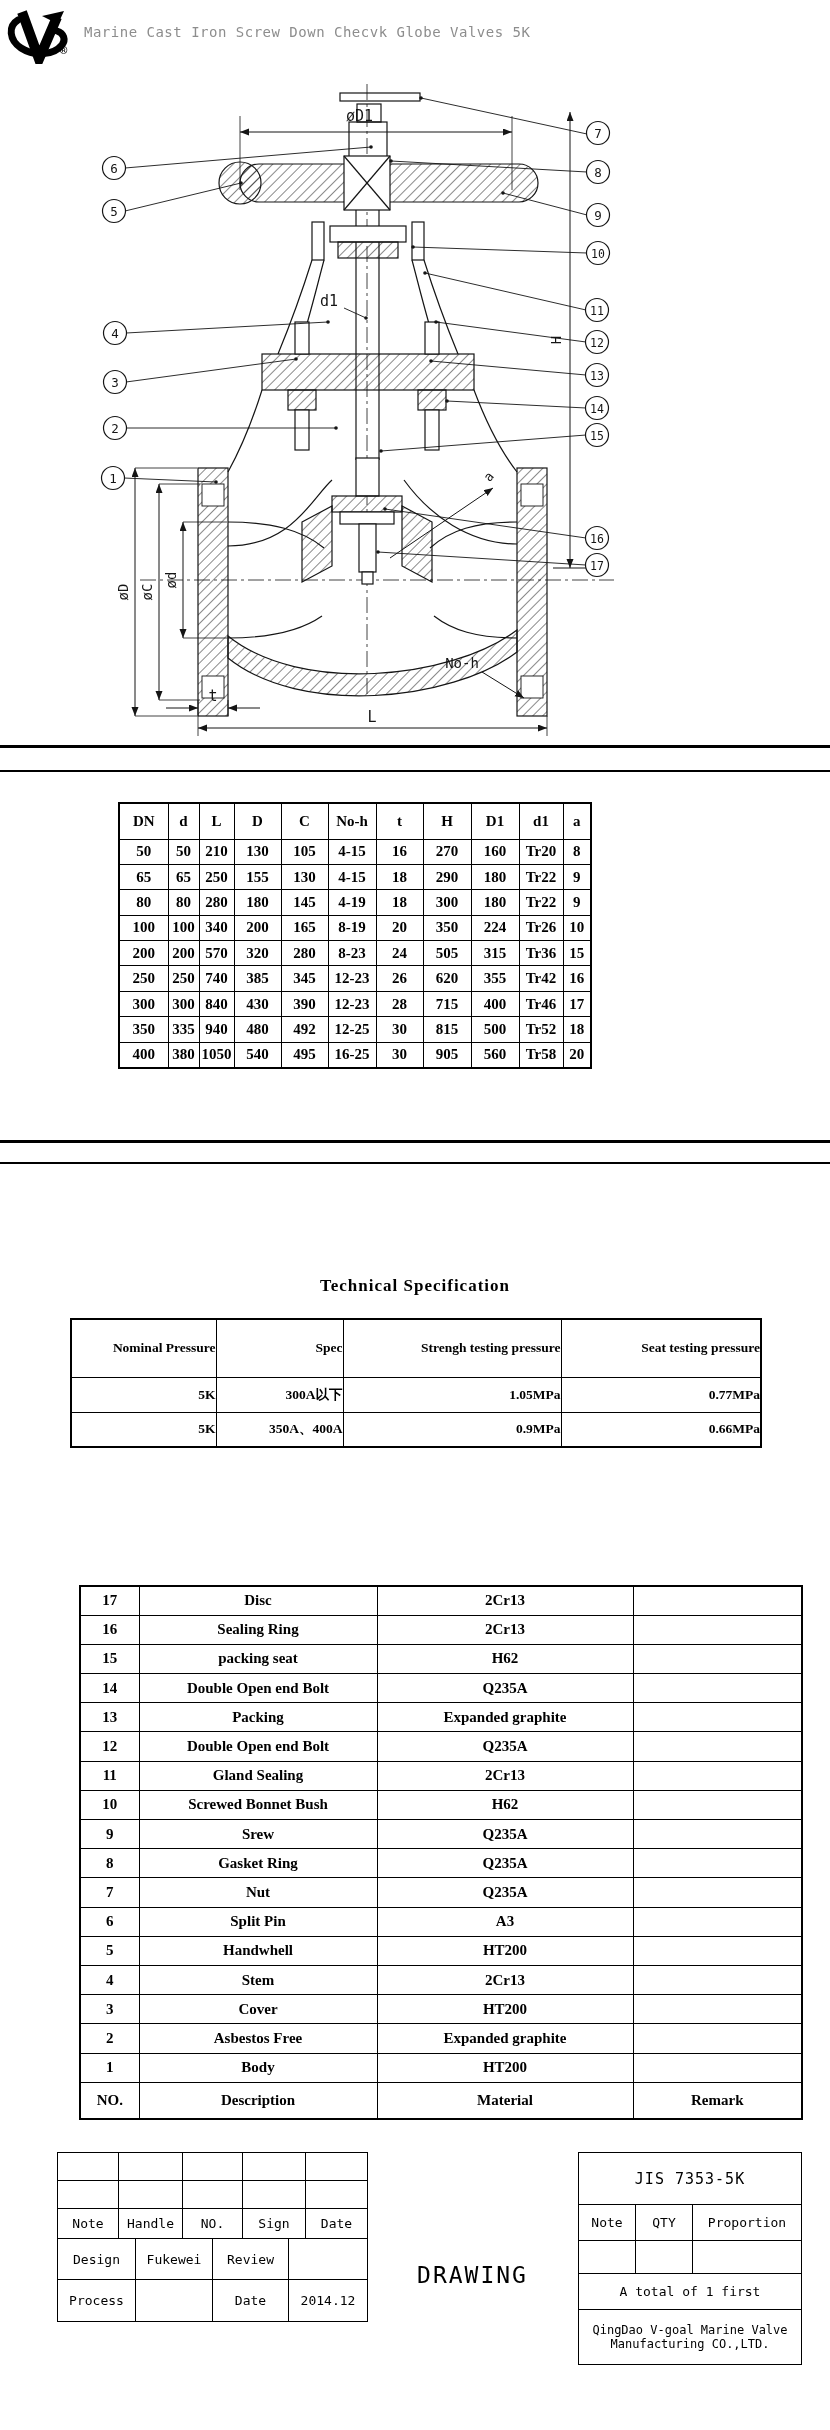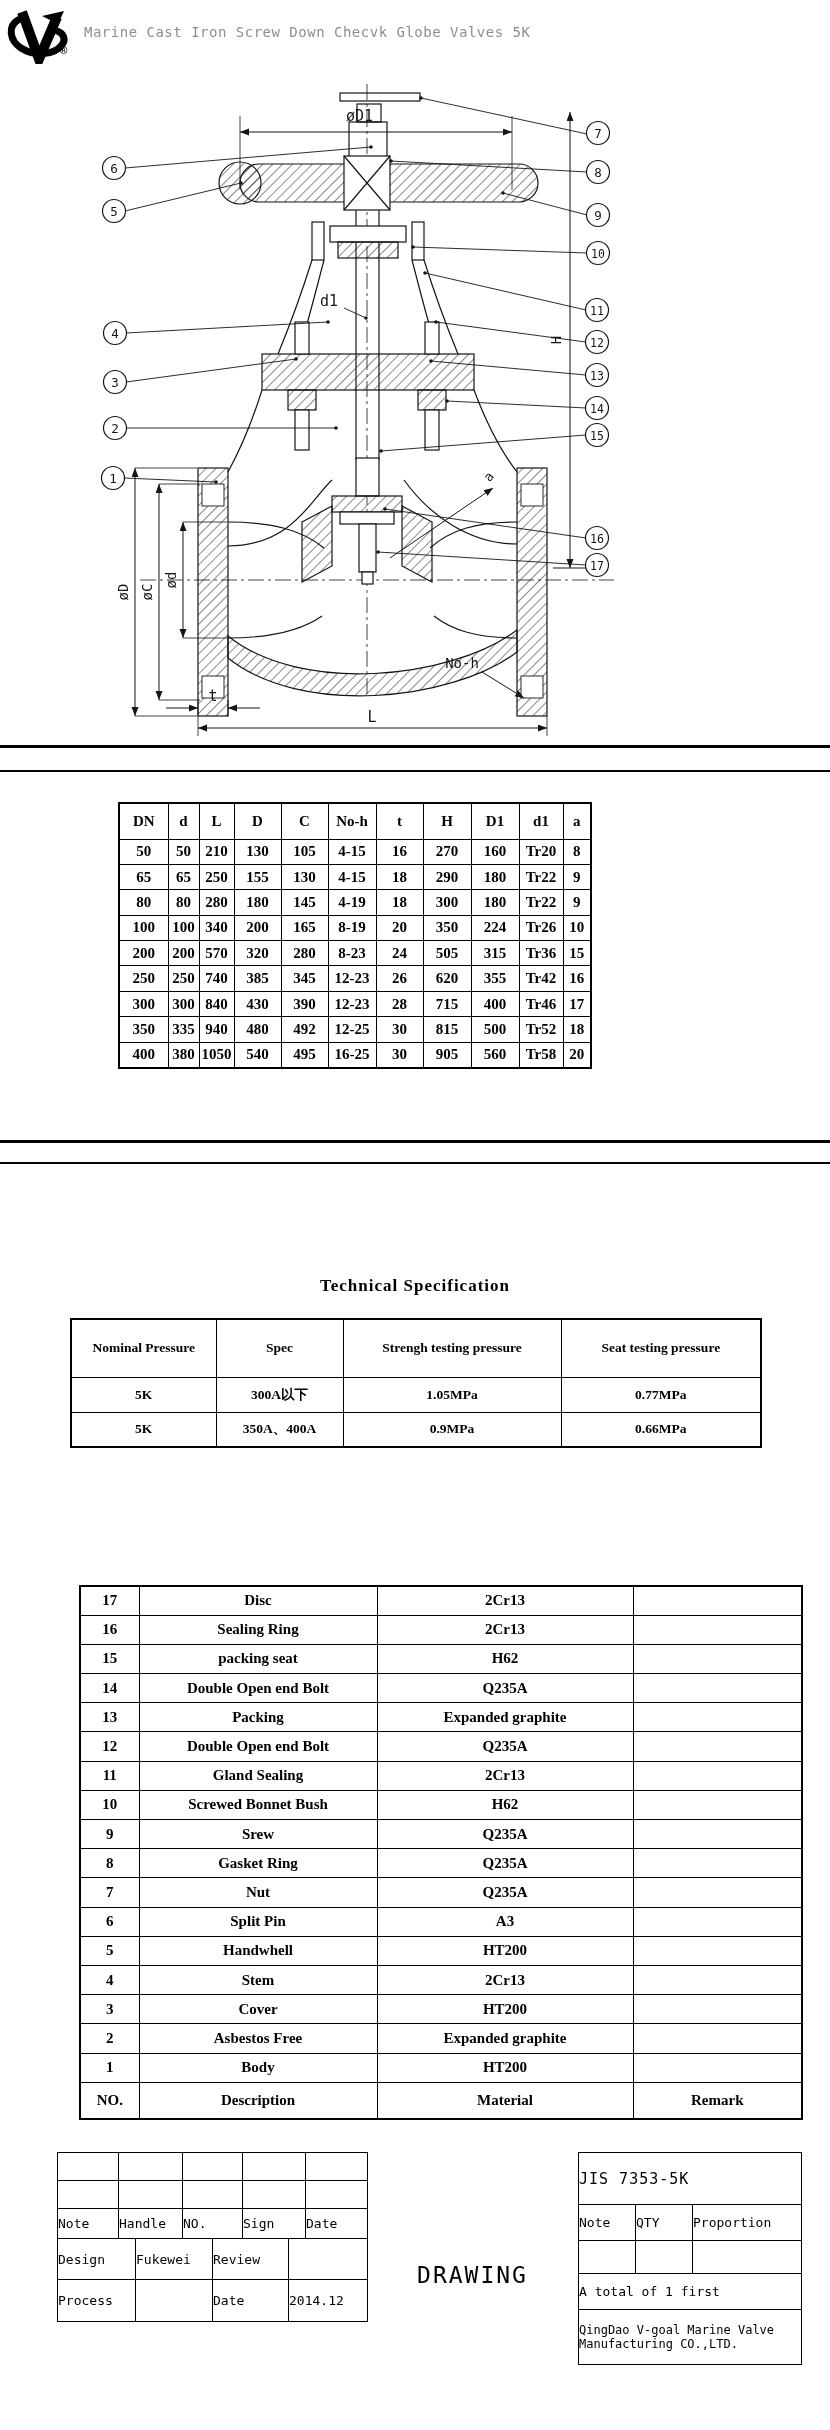--- a/index.html
+++ b/index.html
@@ -17,34 +17,34 @@
   
   .dim-table{left:118px;top:802px;width:472px;border:2px solid #000}
   .dim-table th,.dim-table td{border:1.5px solid #000;text-align:center;
       font:bold 15px "Liberation Serif",serif}
   .dim-table thead tr{height:36px}
   .dim-table tbody tr{height:25.4px}
   
   .spec-heading{left:70px;top:1276px;width:690px;text-align:center;
       font:bold 17px "Liberation Serif",serif;letter-spacing:1px}
   .spec-table{left:70px;top:1318px;width:690px;border:2px solid #000}
-  .spec-table th,.spec-table td{border:1.5px solid #000;text-align:center;
+  .spec-table th,.spec-table td{border:1.5px solid #000;text-align:right;
       font:bold 13.5px "Liberation Serif",serif}
   .spec-table thead tr{height:58px}
   .spec-table tbody tr{height:35px}
   
   .parts-table{left:79px;top:1585px;width:722px;border:2px solid #000}
   .parts-table td{border:1.7px solid #000;text-align:center;
       font:bold 15px "Liberation Serif",serif}
   .parts-table tbody tr{height:29.2px}
   .parts-table tfoot tr{height:37px}
   .parts-table tfoot td{font:bold 15px "Liberation Serif",serif}
   
   .tb{border:1.8px solid #000}
-  .tb td{border:1.4px solid #000;text-align:left;font:13px "DejaVu Sans Mono",monospace}
+  .tb td{border:1.4px solid #000;text-align:center;font:13px "DejaVu Sans Mono",monospace}
   .drawing-label{left:367px;top:2262px;width:211px;text-align:center;
       font:23px "DejaVu Sans Mono",monospace;letter-spacing:2px}
   .jis-cell{font-size:15px !important;letter-spacing:1px}
   .company-cell{font-size:12px !important;line-height:16px}
 </style>
 </head>
 <body>
 
 <div class="page">
 

